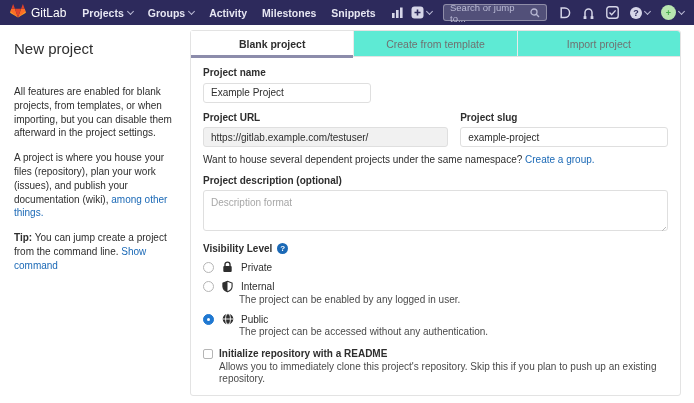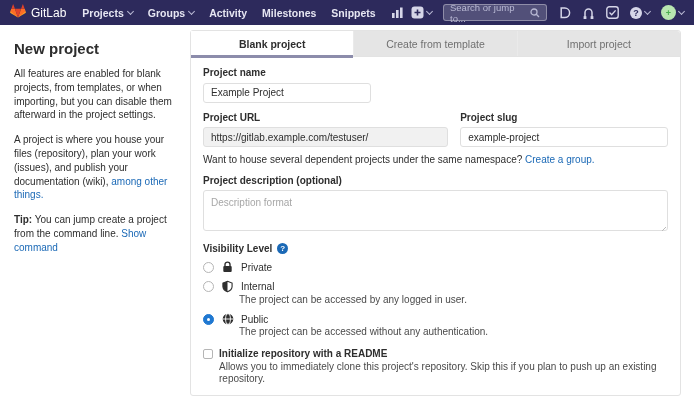--- a/index.html
+++ b/index.html
@@ -25,29 +25,29 @@
   .help-circle { width: 12px; height: 12px; border-radius: 50%; background: #d6d6e8;
     color: #2d2a5c; font-size: 9px; font-weight: 700; display: flex;
     align-items: center; justify-content: center; }
   .avatar { width: 15px; height: 15px; border-radius: 50%; background: #b8e6b0;
     color: #4caf50; font-size: 9px; font-weight: 700; display: flex;
     align-items: center; justify-content: center; }
 
   
   .main { display: flex; align-items: flex-start; }
   .side { width: 188px; padding: 9px 14px 0 14px; flex-shrink: 0; }
-  .side h1 { font-size: 15px; font-weight: 700; margin: 6px 0 10px; }
+  .side h1 { font-size: 15px; font-weight: 400; margin: 6px 0 28px; }
   .side p { font-size: 10px; line-height: 1.38; margin-bottom: 11px; color: #2e2e2e; }
   a.link { color: #1b69b6; text-decoration: none; cursor: pointer; }
   .bold { font-weight: 700; }
 
   
   .card { flex: 1; margin: 5px 13px 0 2px; border: 1px solid #e3e3e3;
     border-radius: 3px; background: #fff; }
-  .tabs { display: flex; background: #e5e5e5; border-bottom: 1px solid #e3e3e3;
+  .tabs { display: flex; background: #5eead4; border-bottom: 1px solid #e3e3e3;
     border-radius: 3px 3px 0 0; }
   .tab { flex: 1; text-align: center; padding: 7px 0 6px; font-size: 10.5px;
     color: #707070; cursor: pointer; position: relative; border-right: 1px solid #eaeaea; }
   .tab:last-child { border-right: none; }
   .tab.active { background: #fff; color: #2e2e2e; font-weight: 700; }
   .tab.active::after { content: ""; position: absolute; left: 0; right: 0;
     bottom: -2px; height: 3px; background: #8c8cab; }
 
   .form-body { padding: 9px 12px 10px; }
   .field-label { display: block; font-size: 10px; font-weight: 700;
@@ -233,21 +233,21 @@
       <div class="vis-option">
         <span class="radio"></span>
         <span class="vis-icon">
           <svg width="11" height="13" viewBox="0 0 12 13">
             <path d="M6 0.8 L11 2.8 V6.6 C11 9.6 8.8 11.3 6 12.3 C3.2 11.3 1 9.6 1 6.6 V2.8 Z" fill="none" stroke="#2e2e2e" stroke-width="1.2"></path>
             <path d="M6 0.8 L1 2.8 V6.6 C1 9.6 3.2 11.3 6 12.3 Z" fill="#2e2e2e"></path>
           </svg>
         </span>
         <span class="vis-name">Internal</span>
       </div>
-      <div class="vis-desc">The project can be accessed by any logged in user.</div>
+      <div class="vis-desc">The project can be enabled by any logged in user.</div>
 
       <div class="vis-option">
         <span class="radio selected"></span>
         <span class="vis-icon">
           <svg width="12" height="12" viewBox="0 0 12 12">
             <circle cx="6" cy="6" r="5.3" fill="#2e2e2e"></circle>
             <path d="M0.7 6 H11.3" stroke="#fff" stroke-width="0.9"></path>
             <ellipse cx="6" cy="6" rx="2.4" ry="5.3" fill="none" stroke="#fff" stroke-width="0.9"></ellipse>
           </svg>
         </span>

